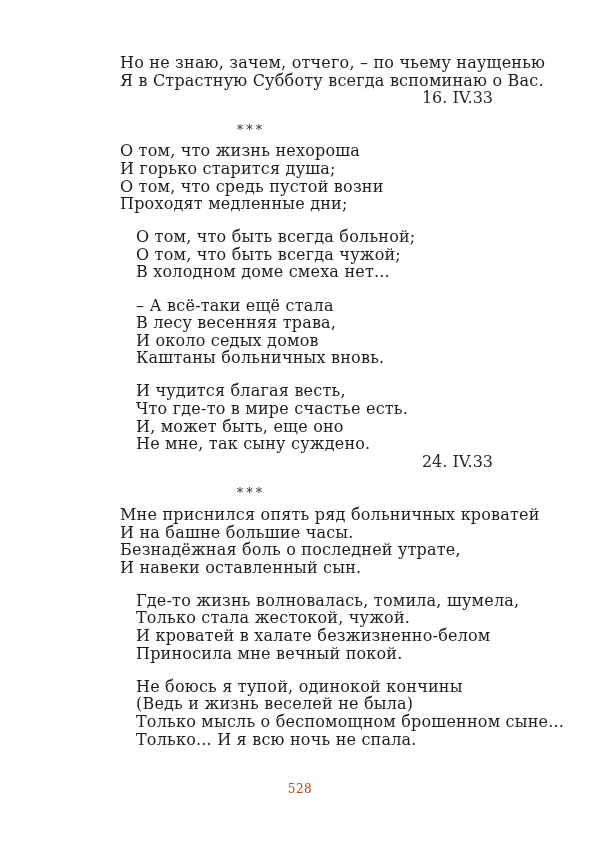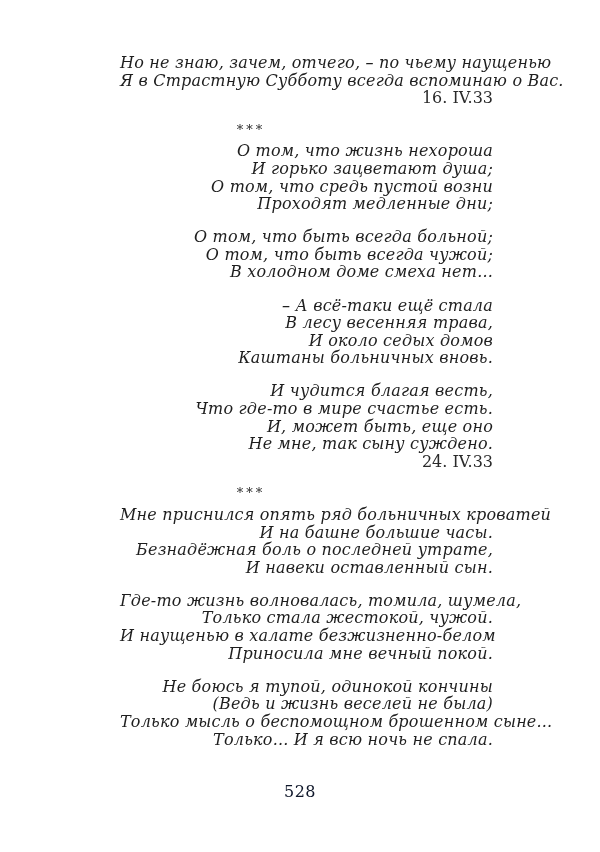--- a/index.html
+++ b/index.html
@@ -18,27 +18,26 @@
   }
   .column {
     position: absolute;
     left: 120px;
     top: 54px;
     width: 373px;
     font-size: 16px;
     line-height: 17.6px;
   }
   .poem-line {
-    font-style: italic;
     white-space: nowrap;
     letter-spacing: 0.2px;
-    text-align: right;
   }
   .stanza + .stanza {
     margin-top: 15.5px;
+    margin-left: 16px;
   }
   .poem-date {
     text-align: right;
     font-style: normal;
     white-space: nowrap;
     color: #2a2a2a;
   }
   .separator {
     width: 262px;
     text-align: center;
@@ -48,43 +47,43 @@
     margin-top: 14px;
     margin-bottom: 4px;
     color: #2a2a2a;
   }
   .folio {
     position: absolute;
     left: 0;
     right: 0;
     top: 782px;
     text-align: center;
-    font-size: 16px;
+    font-size: 12px;
     font-style: normal;
     letter-spacing: 0.5px;
-    color: #0f172a;
+    color: #c2410c;
   }
 </style>
 </head>
 <body>
 
 <div class="page">
   <div class="column" id="poems-column">
       <div class="poem">
         <div class="stanza">
           <div class="poem-line">Но не знаю, зачем, отчего, – по чьему наущенью</div>
           <div class="poem-line">Я в Страстную Субботу всегда вспоминаю о Вас.</div>
         </div>
         <div class="poem-date">16. IV.33</div>
       </div>
       <div class="separator">***</div>
       <div class="poem">
         <div class="stanza">
           <div class="poem-line">О том, что жизнь нехороша</div>
-          <div class="poem-line">И горько зацветают душа;</div>
+          <div class="poem-line">И горько старится душа;</div>
           <div class="poem-line">О том, что средь пустой возни</div>
           <div class="poem-line">Проходят медленные дни;</div>
         </div>
         <div class="stanza">
           <div class="poem-line">О том, что быть всегда больной;</div>
           <div class="poem-line">О том, что быть всегда чужой;</div>
           <div class="poem-line">В холодном доме смеха нет...</div>
         </div>
         <div class="stanza">
           <div class="poem-line">– А всё-таки ещё стала</div>
@@ -104,21 +103,21 @@
       <div class="poem">
         <div class="stanza">
           <div class="poem-line">Мне приснился опять ряд больничных кроватей</div>
           <div class="poem-line">И на башне большие часы.</div>
           <div class="poem-line">Безнадёжная боль о последней утрате,</div>
           <div class="poem-line">И навеки оставленный сын.</div>
         </div>
         <div class="stanza">
           <div class="poem-line">Где-то жизнь волновалась, томила, шумела,</div>
           <div class="poem-line">Только стала жестокой, чужой.</div>
-          <div class="poem-line">И наущенью в халате безжизненно-белом</div>
+          <div class="poem-line">И кроватей в халате безжизненно-белом</div>
           <div class="poem-line">Приносила мне вечный покой.</div>
         </div>
         <div class="stanza">
           <div class="poem-line">Не боюсь я тупой, одинокой кончины</div>
           <div class="poem-line">(Ведь и жизнь веселей не была)</div>
           <div class="poem-line">Только мысль о беспомощном брошенном сыне...</div>
           <div class="poem-line">Только... И я всю ночь не спала.</div>
         </div>
       </div>
     </div>

